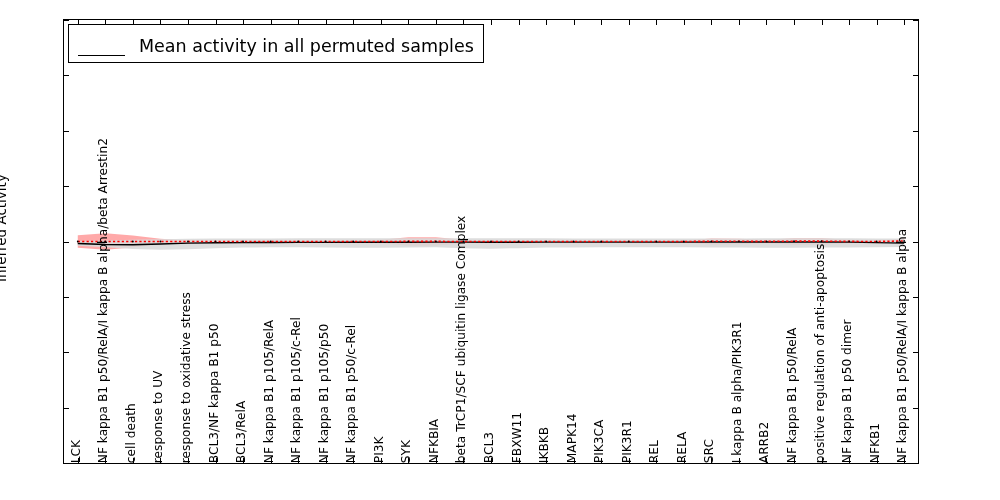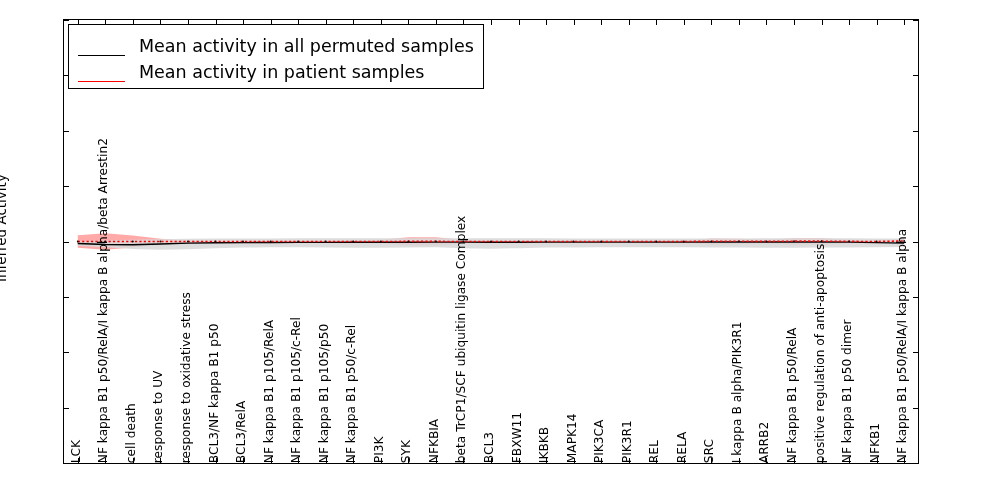--- a/index.html
+++ b/index.html
@@ -87,24 +87,20 @@
         <circle cx="757.58" cy="221.17" r="0.9" fill="#000"></circle>
         <circle cx="785.13" cy="221.39" r="0.9" fill="#000"></circle>
         <circle cx="812.68" cy="221.50" r="0.9" fill="#000"></circle>
         <circle cx="840.23" cy="220.95" r="0.9" fill="#000"></circle>
       </svg>
 
     <div id="legend">
       <div class="legrow">
         <span class="legline" style="border-top-color: rgb(0, 0, 0);"></span>
         <span class="legtext">Mean activity in all permuted samples</span>
-      </div>
-      <div class="legrow">
-        <span class="legline" style="border-top-color: rgb(255, 0, 0);"></span>
-        <span class="legtext">Mean activity in patient samples</span>
       </div>
     </div>
   <div class="ytickmark" style="top: 0px;"></div>
       <div class="ytickmark r" style="top: 0px;"></div>
       <div class="ytickmark" style="top: 55.375px;"></div>
       <div class="ytickmark r" style="top: 55.375px;"></div>
       <div class="ytickmark" style="top: 110.75px;"></div>
       <div class="ytickmark r" style="top: 110.75px;"></div>
       <div class="ytickmark" style="top: 166.125px;"></div>
       <div class="ytickmark r" style="top: 166.125px;"></div>

